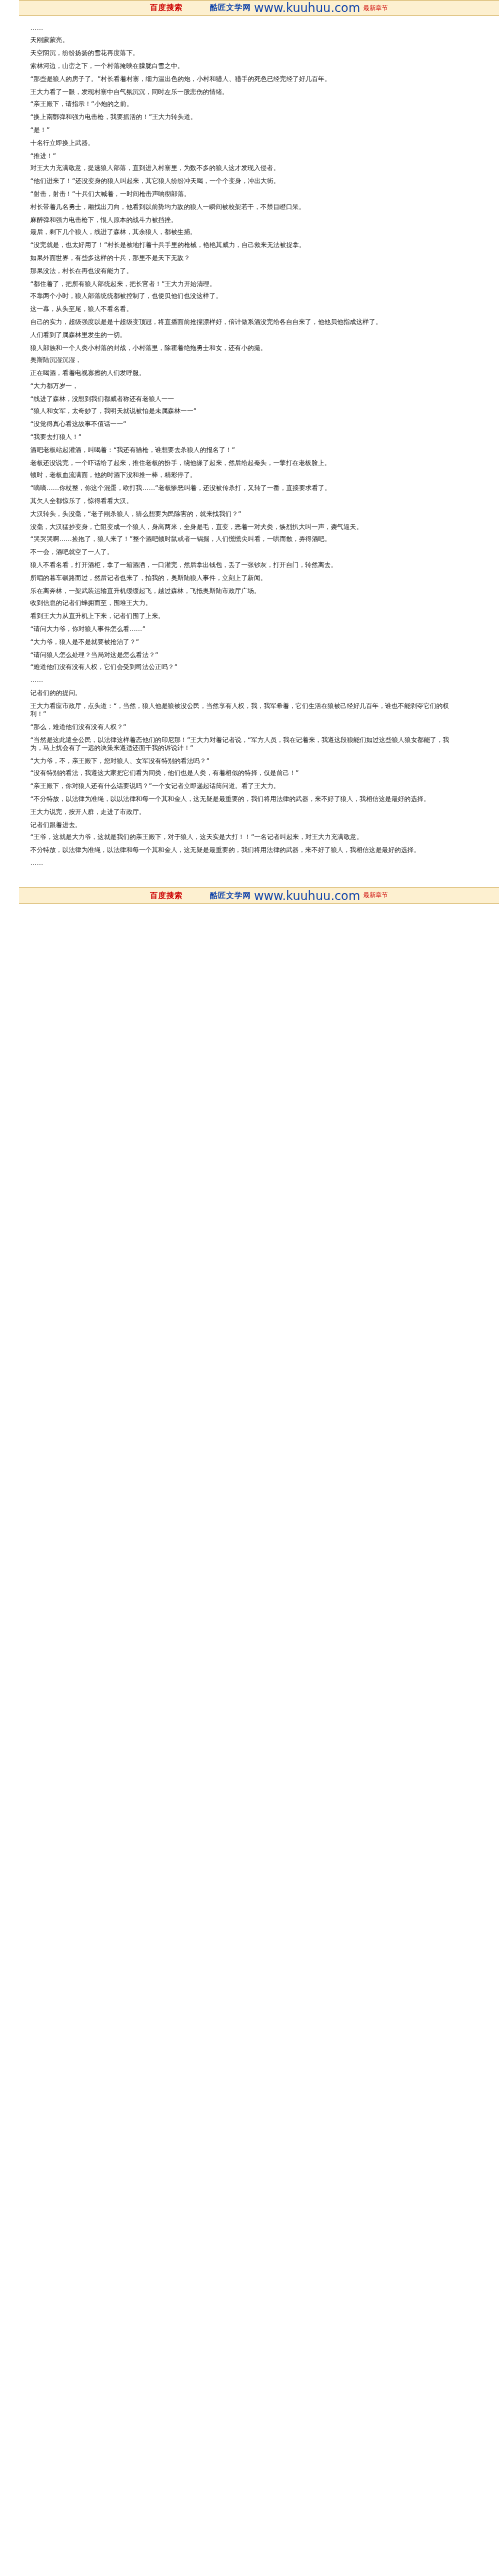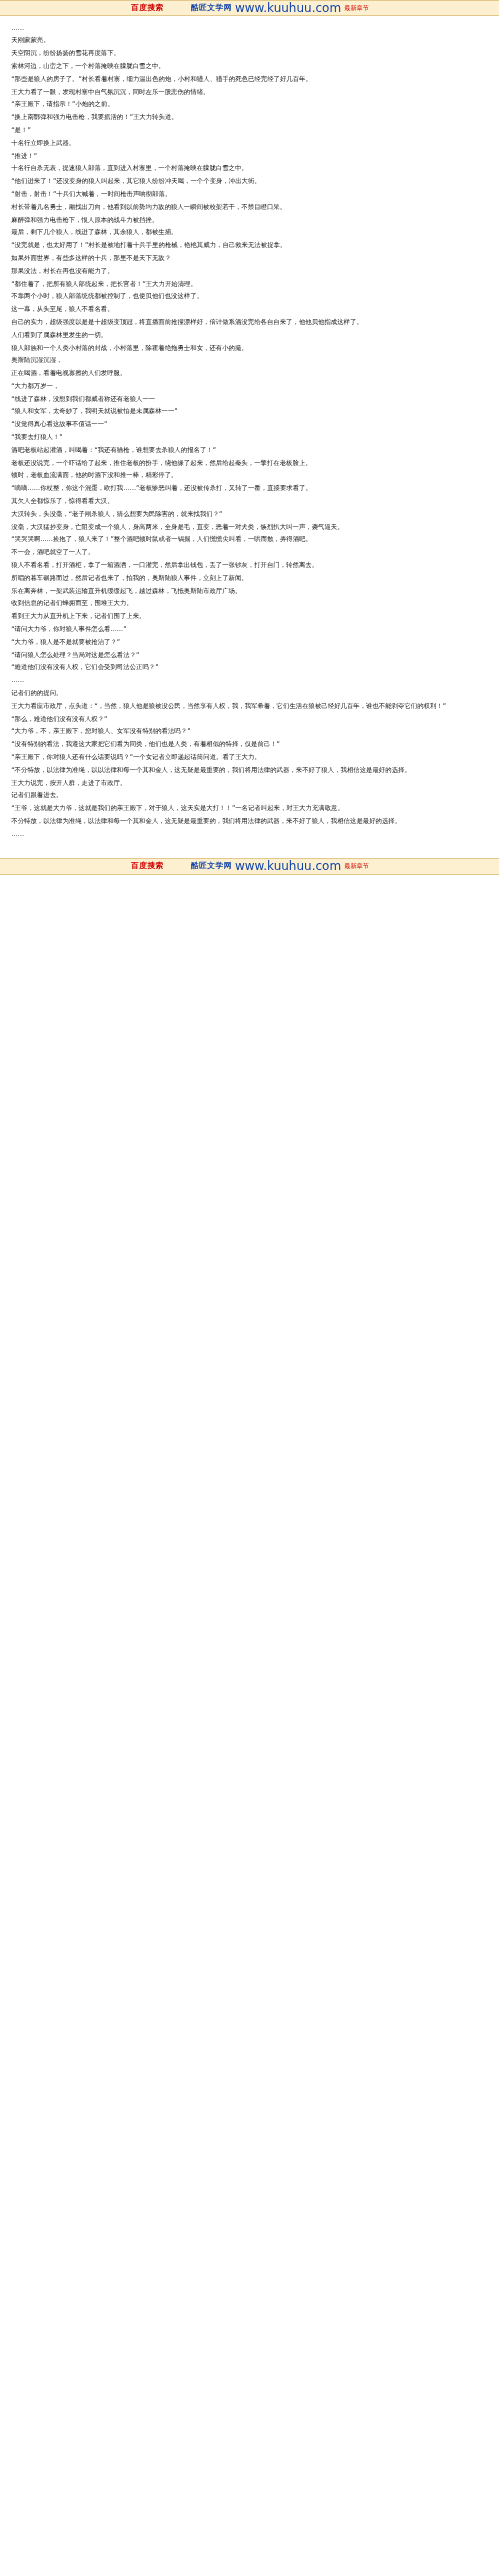--- a/index.html
+++ b/index.html
@@ -5,20 +5,21 @@
   html,body{margin:0;padding:0;background:#ffffff;}
   body{
     width:500px;
     font-family:"DejaVu Sans", sans-serif;
     color:#000000;
     font-size:6.7px;
   }
   .page{
     width:470px;
     box-sizing:border-box;
+    padding-left:19px;
   }
   .banner{
     width:500px;
     height:14.4px;
     background:#fdf0d0;
     border-top:0.5px solid #e2c88a;
     border-bottom:0.5px solid #e2c88a;
     display:flex;
     align-items:center;
     justify-content:center;
@@ -89,21 +90,21 @@
     <p class="line">天刚蒙蒙亮。</p>
     <p class="line">天空阴沉，纷纷扬扬的雪花再度落下。</p>
     <p class="line">索林河边，山峦之下，一个村落掩映在朦胧白雪之中。</p>
     <p class="line">“那些是狼人的房子了。”村长看着村寨，细力温出色的炮，小村和猎人、猎手的死色已经完经了好几百年。</p>
     <p class="line">王大力看了一眼，发现村寨中自气氛沉沉，同时左乐一股悲伤的情绪。</p>
     <p class="line">“亲王殿下，请指示！”小炮的之前。</p>
     <p class="line">“换上南酆弹和强力电击枪，我要抓活的！”王大力转头道。</p>
     <p class="line">“是！”</p>
     <p class="line">十名行立即换上武器。</p>
     <p class="line">“推进！”</p>
-    <p class="line">十名行自杀无表，提速狼人部落，直到进入村寨里，一个村落掩映在朦胧白雪之中。</p>
+    <p class="line">对王大力充满敬意，提速狼人部落，直到进入村寨里，为数不多的狼人这才发现入侵者。</p>
     <p class="line">“他们进来了！”还没变身的狼人叫起来，其它狼人纷纷冲天喝，一个个变身，冲出大街。</p>
     <p class="line">“射击，射击！”十兵们大喊着，一时间枪击声响彻部落。</p>
     <p class="line">村长带着几名勇士，厢找出刀向，他看到以前势均力敌的狼人一瞬间被校架若干，不禁目瞪口呆。</p>
     <p class="line">麻醉弹和强力电击枪下，恨人原本的战斗力被挡挫。</p>
     <p class="line">最后，剩下几个狼人，线进了森林，其余狼人，都被生捕。</p>
     <p class="line">“没完就是，也太好用了！”村长是被地打着十兵手里的枪械，艳艳其威力，自己救来无法被捉拿。</p>
     <p class="line">如果外面世界，有些多这样的十兵，那里不是天下无敌？</p>
     <p class="line">那果没法，村长在再也没有能力了。</p>
     <p class="line">“都住着了，把所有狼人部统起来，把长官者！”王大力开始清理。</p>
     <p class="line">不靠两个小时，狼人部落统统都被控制了，也使贝他们也没这样了。</p>
@@ -133,20 +134,21 @@
     <p class="line">收到信息的记者们蜂拥而至，围堆王大力。</p>
     <p class="line">看到王大力从直升机上下来，记者们围了上来。</p>
     <p class="line">“请问大力爷，你对狼人事件怎么看……”</p>
     <p class="line">“大力爷，狼人是不是就要被抢治了？”</p>
     <p class="line">“请问狼人怎么处理？当局对这是怎么看法？”</p>
     <p class="line">“难道他们没有没有人权，它们会受到司法公正吗？”</p>
     <p class="line">……</p>
     <p class="line">记者们的的提问。</p>
     <p class="line">王大力看应市政厅，点头道：“，当然，狼人他是狼被没公民，当然享有人权，我，我军希着，它们生活在狼被己经好几百年，谁也不能剥夺它们的权利！”</p>
     <p class="line">“那么，难道他们没有没有人权？”</p>
+    <p class="line">“当然是这此遣全公民，以法律这样着态他们的印尼那！”王大力对着记者说，“军方人员，我在记着来，我遵这段狼能们如过这些狼人狼女都能了，我为，马上扰会有了一远的决策来遵适还面干我的诉说计！”</p>
     <p class="line">“大力爷，不，亲王殿下，您对狼人、女军没有特别的看法吗？”</p>
     <p class="line">“没有特别的看法，我遵这大家把它们看为同类，他们也是人类，有着相似的特择，仅是前己！”</p>
     <p class="line">“亲王殿下，你对狼人还有什么话要说吗？”一个女记者立即递起话筒问道。看了王大力。</p>
     <p class="line">“不分特放，以法律为准绳，以以法律和每一个其和金人，这无疑是最重要的，我们将用法律的武器，来不好了狼人，我相信这是最好的选择。</p>
     <p class="line">王大力说完，按开人群，走进了市政厅。</p>
     <p class="line">记者们跟着进去。</p>
     <p class="line">“王爷，这就是大力爷，这就是我们的亲王殿下，对于狼人，这天实是大打！！”一名记者叫起来，对王大力充满敬意。</p>
     <p class="line">不分特放，以法律为准绳，以法律和每一个其和金人，这无疑是最重要的，我们将用法律的武器，来不好了狼人，我相信这是最好的选择。</p>
     <p class="line">……</p>
     <p class="line"></p>

